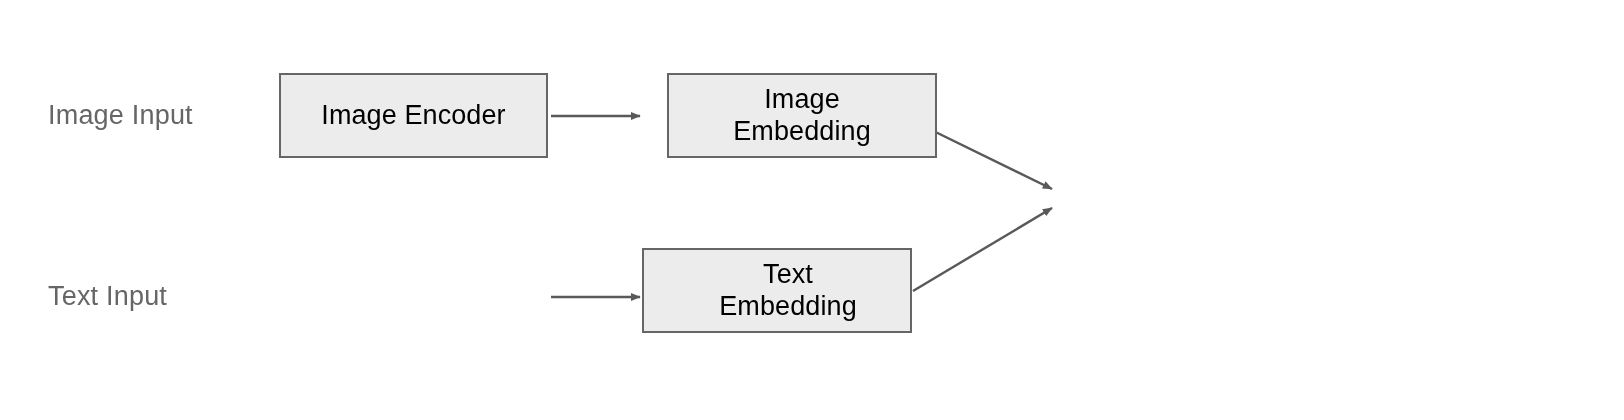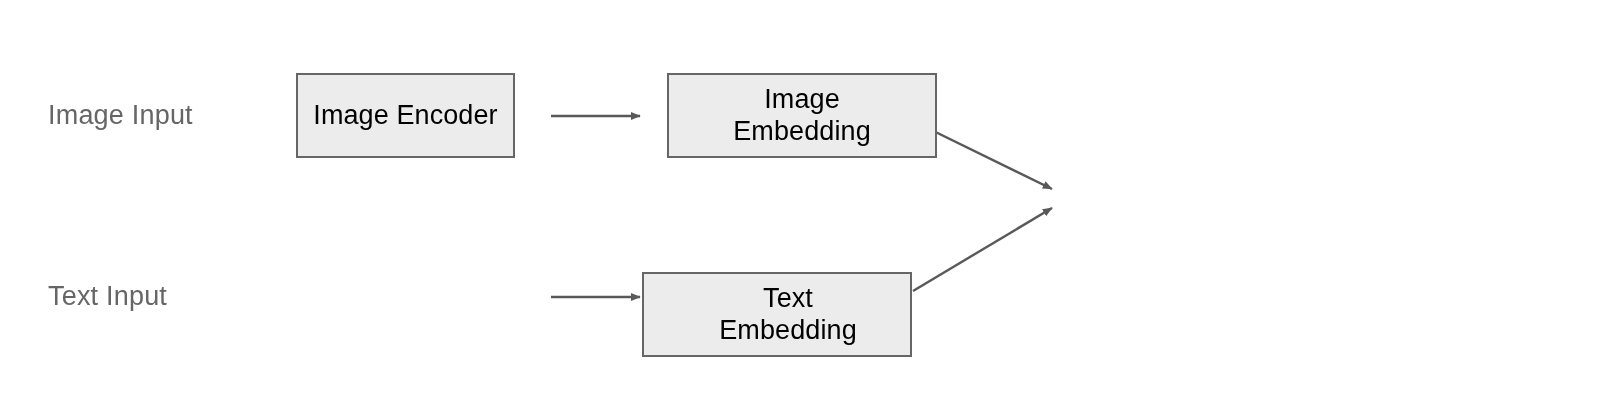--- a/index.html
+++ b/index.html
@@ -48,24 +48,24 @@
     color: #666666;
     font-size: 27px;
     line-height: 1.1;
     white-space: nowrap;
     display: flex;
     align-items: center;
     letter-spacing: 0.2px;
   }
 
   
-  #node-image-encoder   { left: 296px; top: 73px;  width: 219px; height: 85px; }
+  #node-image-encoder   { left: 279px; top: 73px;  width: 269px; height: 85px; }
   #node-image-embedding { left: 642px; top: 73px;  width: 270px; height: 85px; margin-left: 25px; }
   #node-text-encoder    { left: 281px; top: 255px; width: 269px; height: 85px; }
-  #node-text-embedding  { left: 642px; top: 272px; width: 270px; height: 85px; padding-left: 28px; }
+  #node-text-embedding  { left: 642px; top: 248px; width: 270px; height: 85px; padding-left: 28px; }
   #node-contrastive-loss{ left: 1054px; top: 158px; width: 434px; height: 86px; }
 
   
   #lane-label-image { left: 48px;  top: 96px;  height: 40px; }
   #lane-label-text  { left: 48px;  top: 277px; height: 40px; }
 </style>
 </head>
 <body>
 
 <div id="diagram-canvas">

